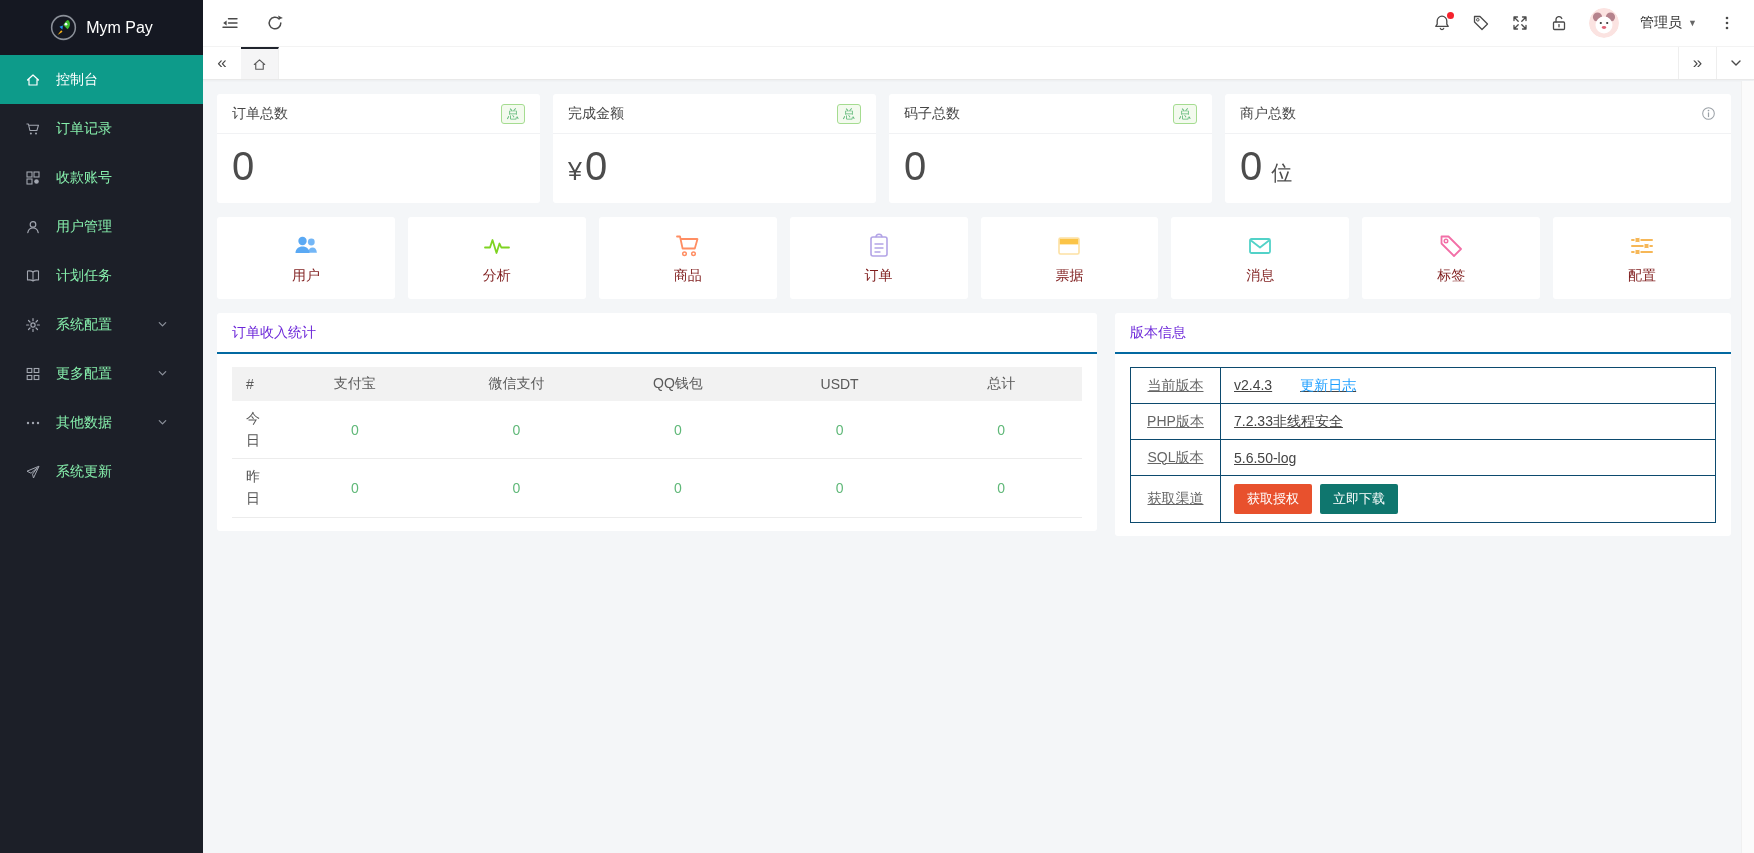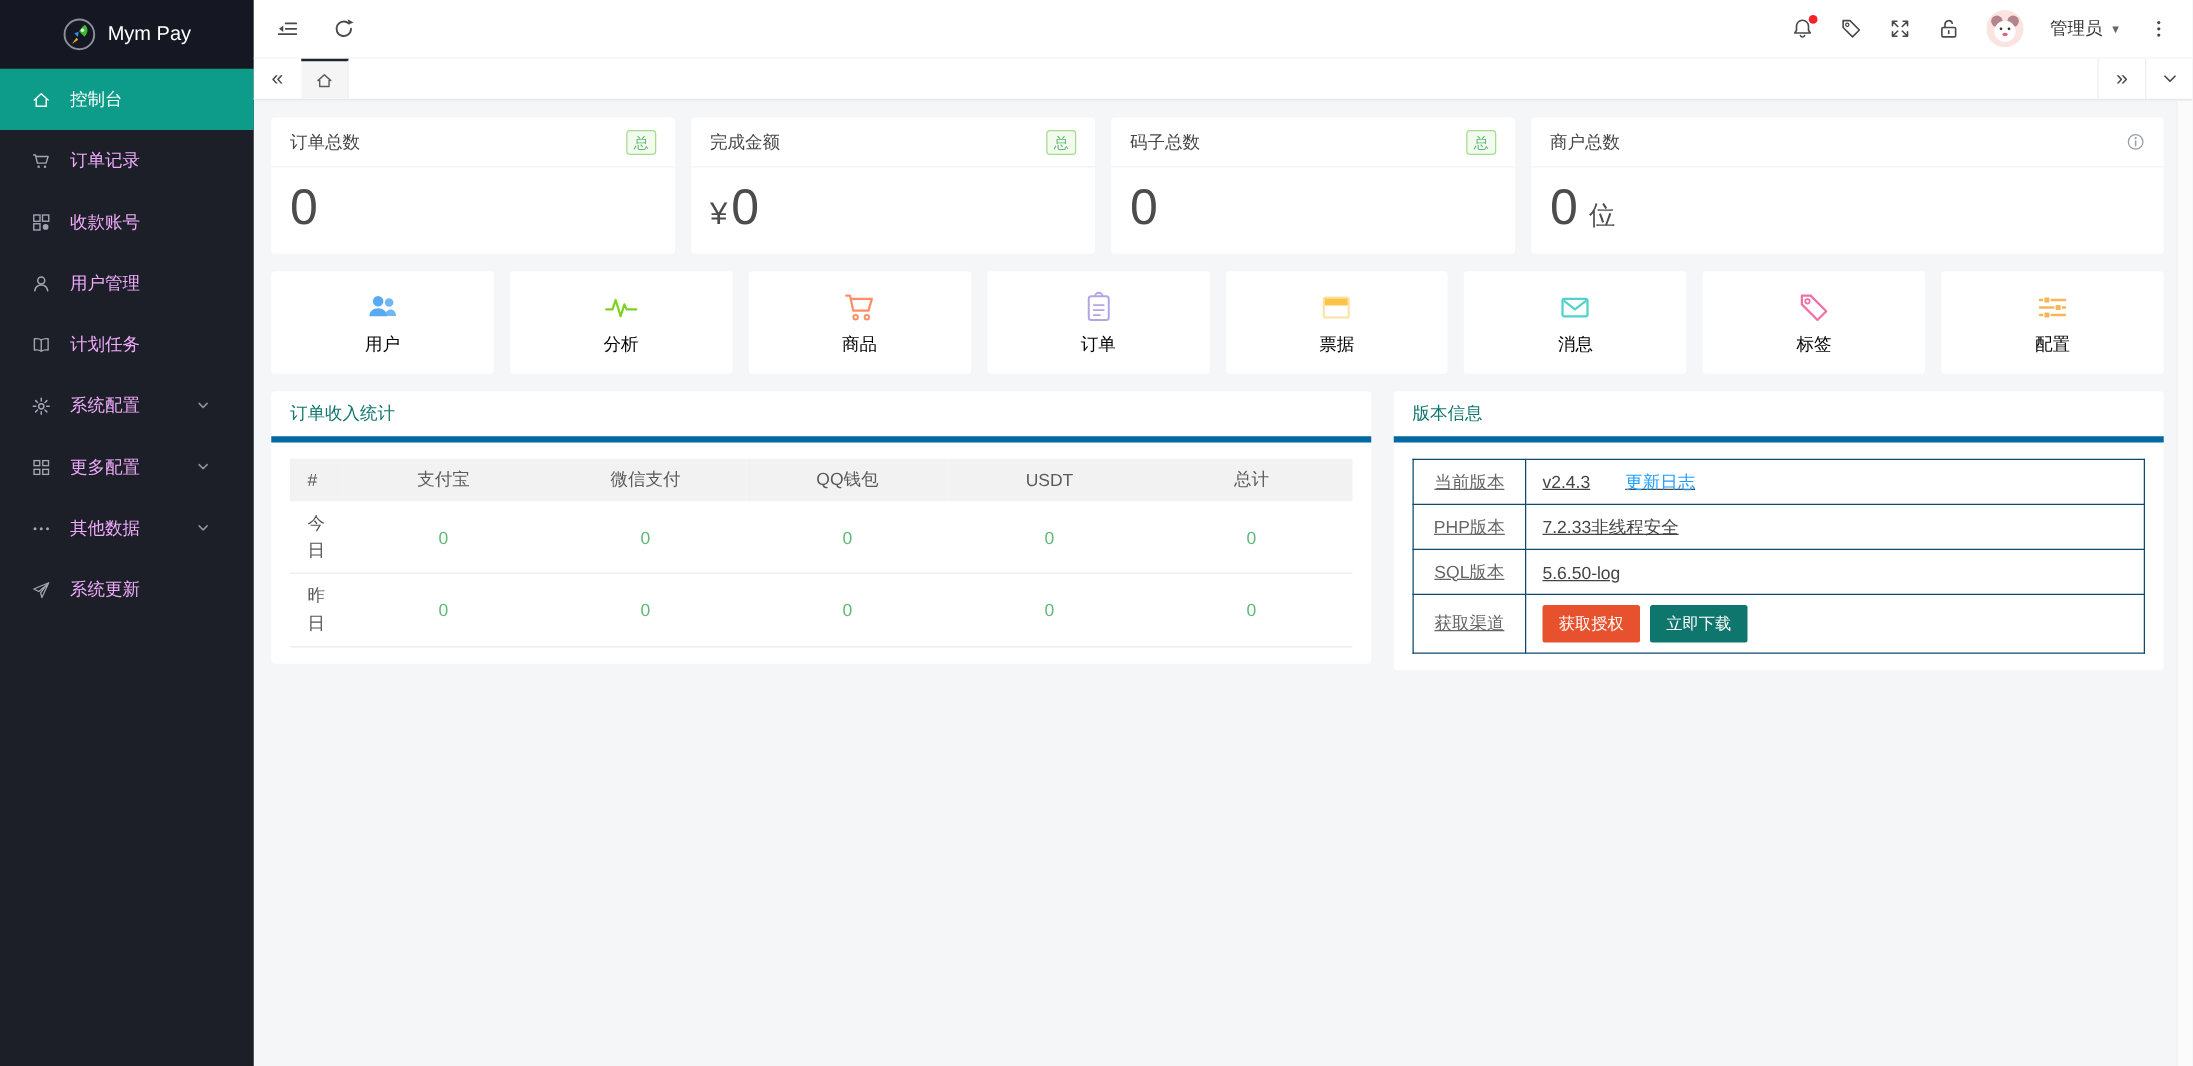--- a/index.html
+++ b/index.html
@@ -7,21 +7,21 @@
   body {
     font-family: "Liberation Sans", "DejaVu Sans", sans-serif;
     font-size: 14px; color: #333; background: #f4f6f8;
   }
   .app { display: flex; width: 100%; height: 100%; }
 
   
   .sidebar { width: 203px; flex-shrink: 0; background: #1c1f28; display: flex; flex-direction: column; }
   .logo { height: 55px; background: #151822; display: flex; align-items: center; justify-content: center; gap: 9px; color: #fff; font-size: 16px; cursor: pointer; }
   .logo .icon { width: 27px; height: 27px; }
-  .menu-item { height: 49px; display: flex; align-items: center; padding: 0 20px 0 25px; color: #f0abfc; cursor: pointer; }
+  .menu-item { height: 49px; display: flex; align-items: center; padding: 0 20px 0 25px; color: #86efac; cursor: pointer; }
   .menu-item .icon { width: 16px; height: 16px; margin-right: 15px; color: #a2a6b0; }
   .menu-item.active { background: #0d9b8a; color: #fff; }
   .menu-item.active .icon { color: #fff; }
   .menu-item .chev { margin-left: auto; width: 11px; height: 11px; color: #8b909a; }
   .icon { display: inline-flex; align-items: center; justify-content: center; }
   .icon svg { width: 100%; height: 100%; display: block; }
 
   
   .main { flex: 1; min-width: 0; display: flex; flex-direction: column; position: relative; }
 
@@ -49,27 +49,27 @@
   .stat-head { height: 40px; display: flex; align-items: center; justify-content: space-between; padding: 0 15px; border-bottom: 1px solid #f1f2f4; color: #474747; }
   .badge { border: 1px solid #a5dc90; color: #5fb878; background: #f3faee; font-size: 12px; line-height: 1; padding: 3px 5px; border-radius: 3px; cursor: pointer; }
   .stat-info { width: 15px; height: 15px; color: #9aa0a6; cursor: pointer; }
   .stat-body { padding: 8px 15px 13px; font-size: 40px; color: #4c4c4c; line-height: 1.2; }
   .cur { font-size: 25px; margin-right: 3px; }
   .unit { font-size: 21px; margin-left: 9px; }
 
   .shortcut-row { display: flex; gap: 13px; margin-bottom: 14px; }
   .shortcut { flex: 1; height: 82px; background: #fff; border-radius: 3px; display: flex; flex-direction: column; align-items: center; justify-content: center; gap: 7px; cursor: pointer; }
   .shortcut .icon { width: 28px; height: 28px; }
-  .s-label { color: #000000; }
+  .s-label { color: #7f1d1d; }
 
   .panels { display: flex; gap: 18px; align-items: flex-start; }
   .panel { background: #fff; border-radius: 3px; }
   .panel-left { width: 880px; }
   .panel-right { flex: 1; }
-  .panel-head { height: 41px; display: flex; align-items: center; padding: 0 15px; border-bottom: 5px solid #0369a1; color: #0f766e; }
+  .panel-head { height: 41px; display: flex; align-items: center; padding: 0 15px; border-bottom: 2px solid #0369a1; color: #6d28d9; }
   .panel-body { padding: 13px 15px; }
 
   .itable { width: 100%; border-collapse: collapse; table-layout: fixed; }
   .itable th { background: #f2f2f2; height: 34px; font-weight: 400; color: #5a5a5a; text-align: center; }
   .itable th.first { width: 42px; text-align: left; padding-left: 14px; }
   .itable td { height: 52px; text-align: center; border-bottom: 1px solid #ececec; color: #5fb878; }
   .itable td.row-label { color: #555; text-align: left; padding: 7px 4px 7px 14px; line-height: 1.55; }
 
   .vtable { width: 100%; border-collapse: collapse; border: 1px solid #e7e7e7; }
   .vtable td { border: 1px solid #0c4a6e; padding: 8px 13px; color: #444; height: 36px; text-decoration: underline; }

